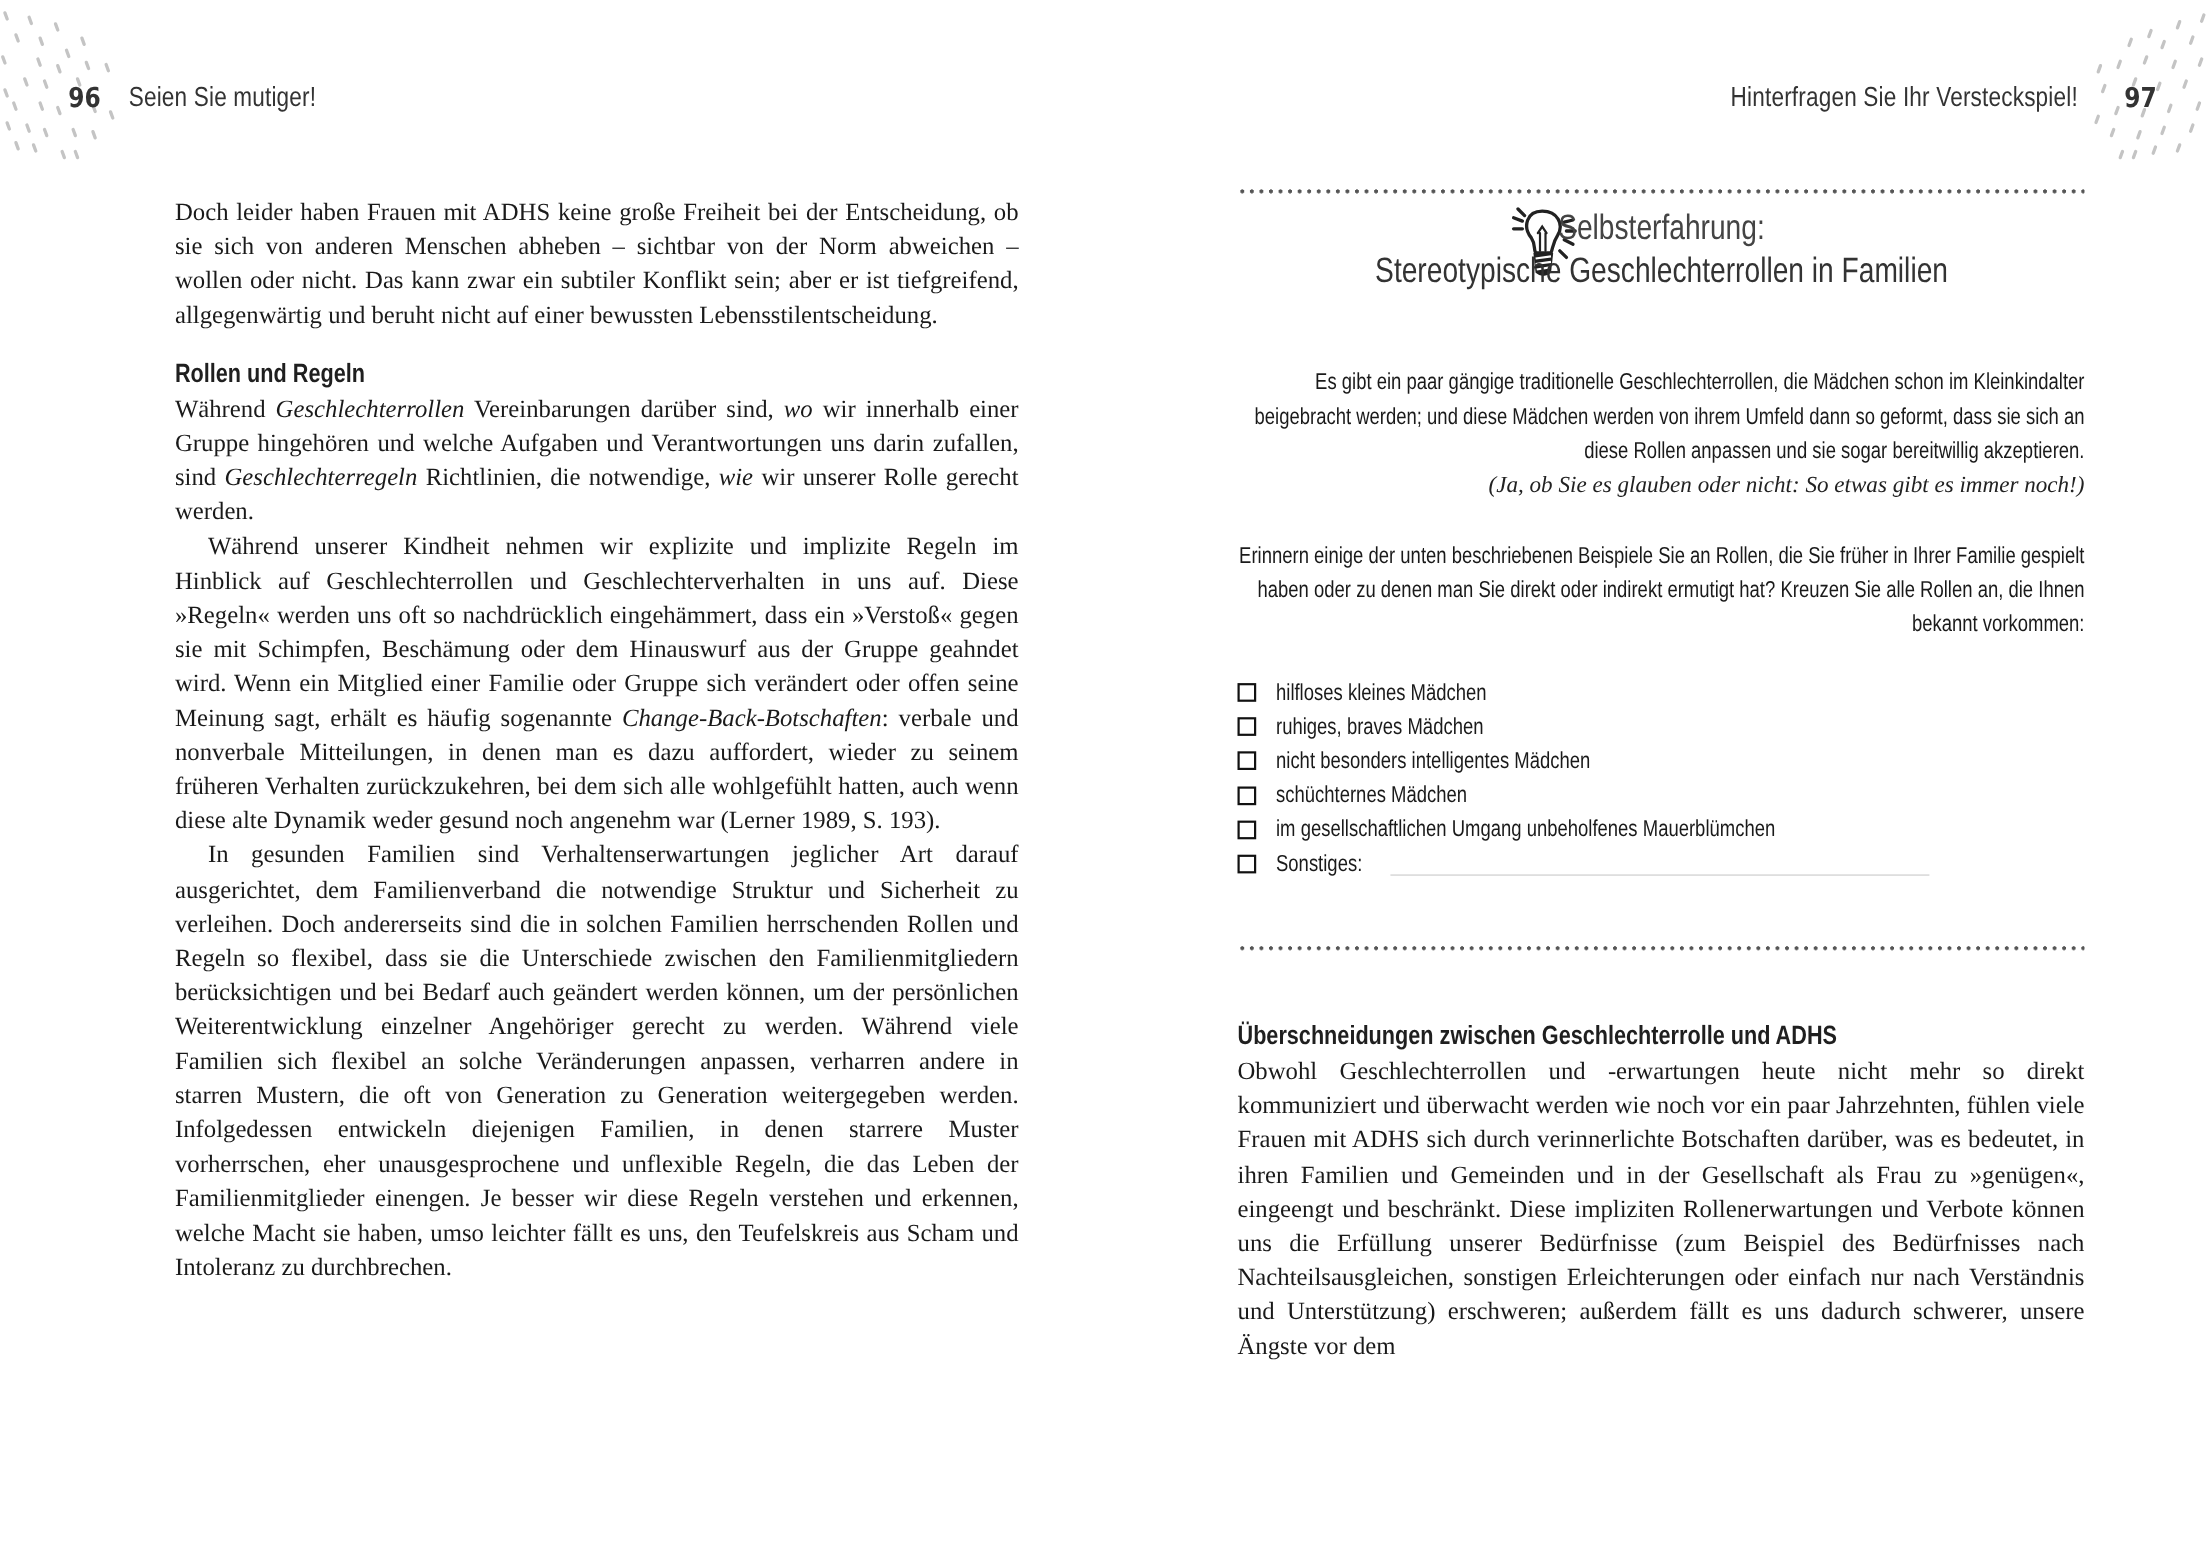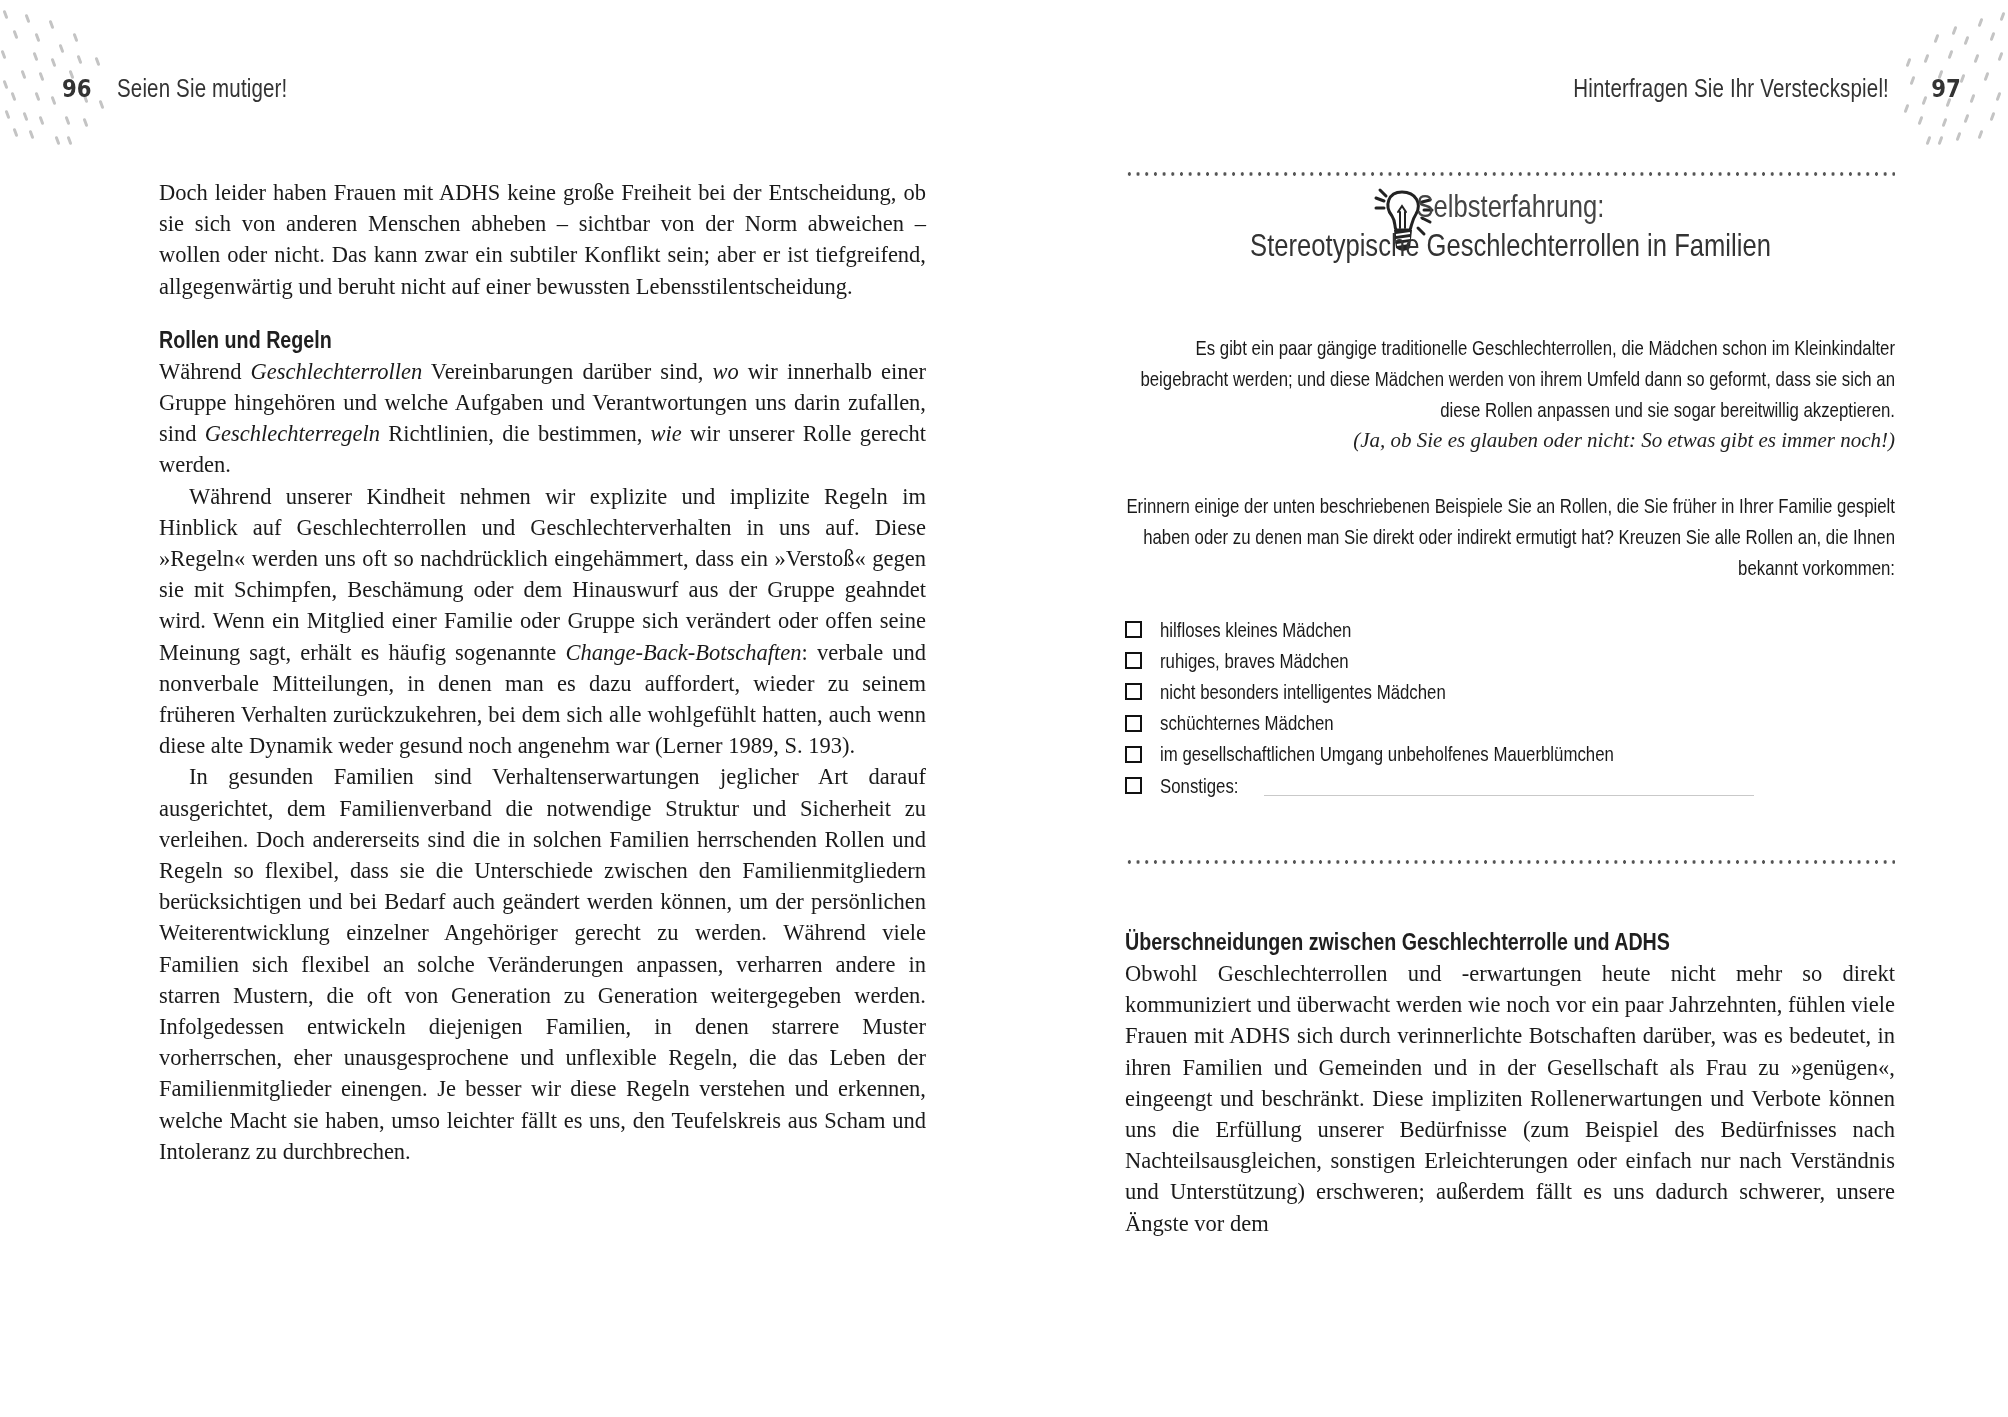--- a/index.html
+++ b/index.html
@@ -86,21 +86,21 @@
     <span class="dash" style="left:56px;top:136px;transform:rotate(-20deg)"></span>
     <span class="dash" style="left:68px;top:136px;transform:rotate(-20deg)"></span>
   </div>
   <div class="pagenum left-num">96</div>
   <div class="running-head left-head">Seien Sie mutiger!</div>
 
   <div class="col-left serif">
     <p>Doch leider haben Frauen mit ADHS keine große Freiheit bei der Entscheidung, ob sie sich von anderen Menschen abheben – sichtbar von der Norm abweichen – wollen oder nicht. Das kann zwar ein subtiler Konflikt sein; aber er ist tiefgreifend, allgegenwärtig und beruht nicht auf einer bewussten Lebensstilentscheidung.</p>
     <div class="gap"></div>
     <h3 class="subhead">Rollen und Regeln</h3>
-    <p><span>Während </span><em>Geschlechterrollen</em><span> Vereinbarungen darüber sind, </span><em>wo</em><span> wir innerhalb einer Gruppe hingehören und welche Aufgaben und Verantwortungen uns darin zufallen, sind </span><em>Geschlechterregeln</em><span> Richtlinien, die bestimmen, </span><em>wie</em><span> wir unserer Rolle gerecht werden.</span></p>
+    <p><span>Während </span><em>Geschlechterrollen</em><span> Vereinbarungen darüber sind, </span><em>wo</em><span> wir innerhalb einer Gruppe hingehören und welche Aufgaben und Verantwortungen uns darin zufallen, sind </span><em>Geschlechterregeln</em><span> Richtlinien, die notwendige, </span><em>wie</em><span> wir unserer Rolle gerecht werden.</span></p>
     <p class="indent"><span>Während unserer Kindheit nehmen wir explizite und implizite Regeln im Hinblick auf Geschlechterrollen und Geschlechterverhalten in uns auf. Diese »Regeln« werden uns oft so nachdrücklich eingehämmert, dass ein »Verstoß« gegen sie mit Schimpfen, Beschämung oder dem Hinauswurf aus der Gruppe geahndet wird. Wenn ein Mitglied einer Familie oder Gruppe sich verändert oder offen seine Meinung sagt, erhält es häufig sogenannte </span><em>Change-Back-Botschaften</em><span>: verbale und nonverbale Mitteilungen, in denen man es dazu auffordert, wieder zu seinem früheren Verhalten zurückzukehren, bei dem sich alle wohlgefühlt hatten, auch wenn diese alte Dynamik weder gesund noch angenehm war (Lerner 1989, S. 193).</span></p>
     <p class="indent">In gesunden Familien sind Verhaltenserwartungen jeglicher Art darauf ausgerichtet, dem Familienverband die notwendige Struktur und Sicherheit zu verleihen. Doch andererseits sind die in solchen Familien herrschenden Rollen und Regeln so flexibel, dass sie die Unterschiede zwischen den Familienmitgliedern berücksichtigen und bei Bedarf auch geändert werden können, um der persönlichen Weiterentwicklung einzelner Angehöriger gerecht zu werden. Während viele Familien sich flexibel an solche Veränderungen anpassen, verharren andere in starren Mustern, die oft von Generation zu Generation weitergegeben werden. Infolgedessen entwickeln diejenigen Familien, in denen starrere Muster vorherrschen, eher unausgesprochene und unflexible Regeln, die das Leben der Familienmitglieder einengen. Je besser wir diese Regeln verstehen und erkennen, welche Macht sie haben, umso leichter fällt es uns, den Teufelskreis aus Scham und Intoleranz zu durchbrechen.</p>
   </div>
 </div>
 
 <div class="page page-right">
   <div class="deco deco-right">
     <span class="dash" style="right:4px;top:12px;transform:rotate(20deg)"></span>
     <span class="dash" style="right:26px;top:18px;transform:rotate(20deg)"></span>
     <span class="dash" style="right:52px;top:26px;transform:rotate(20deg)"></span>

